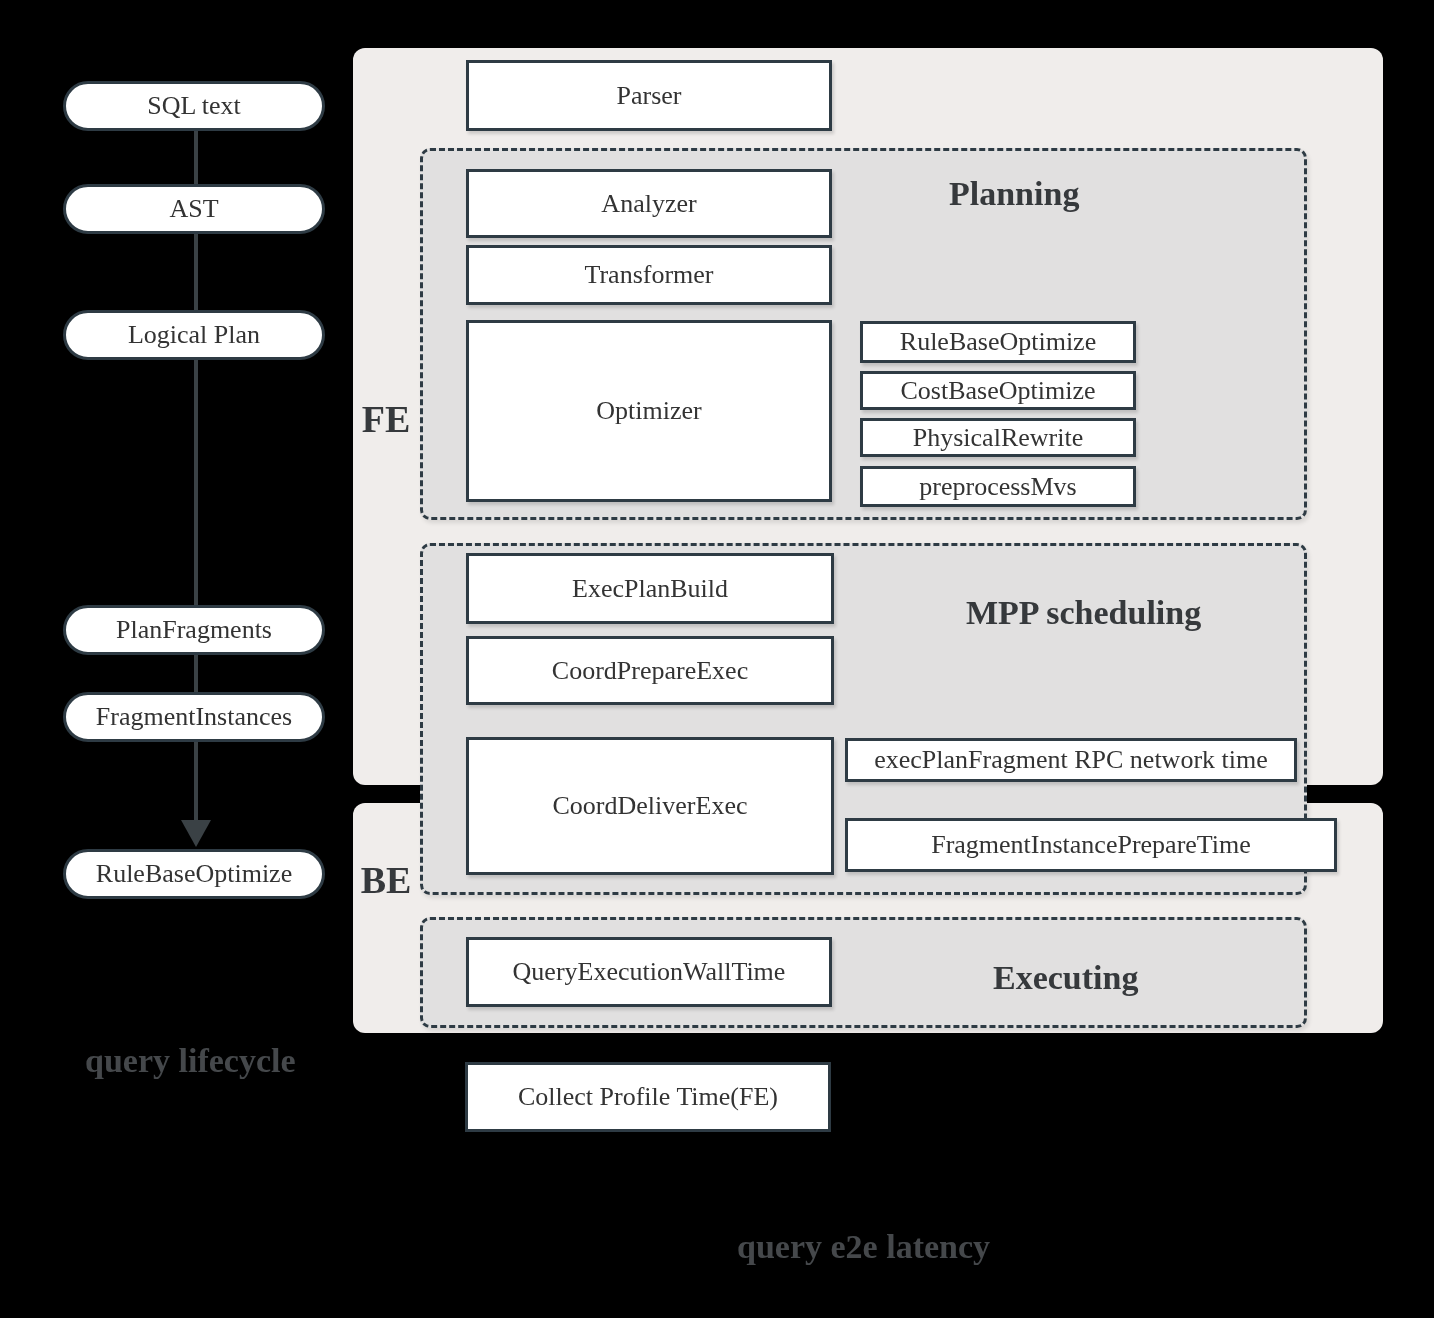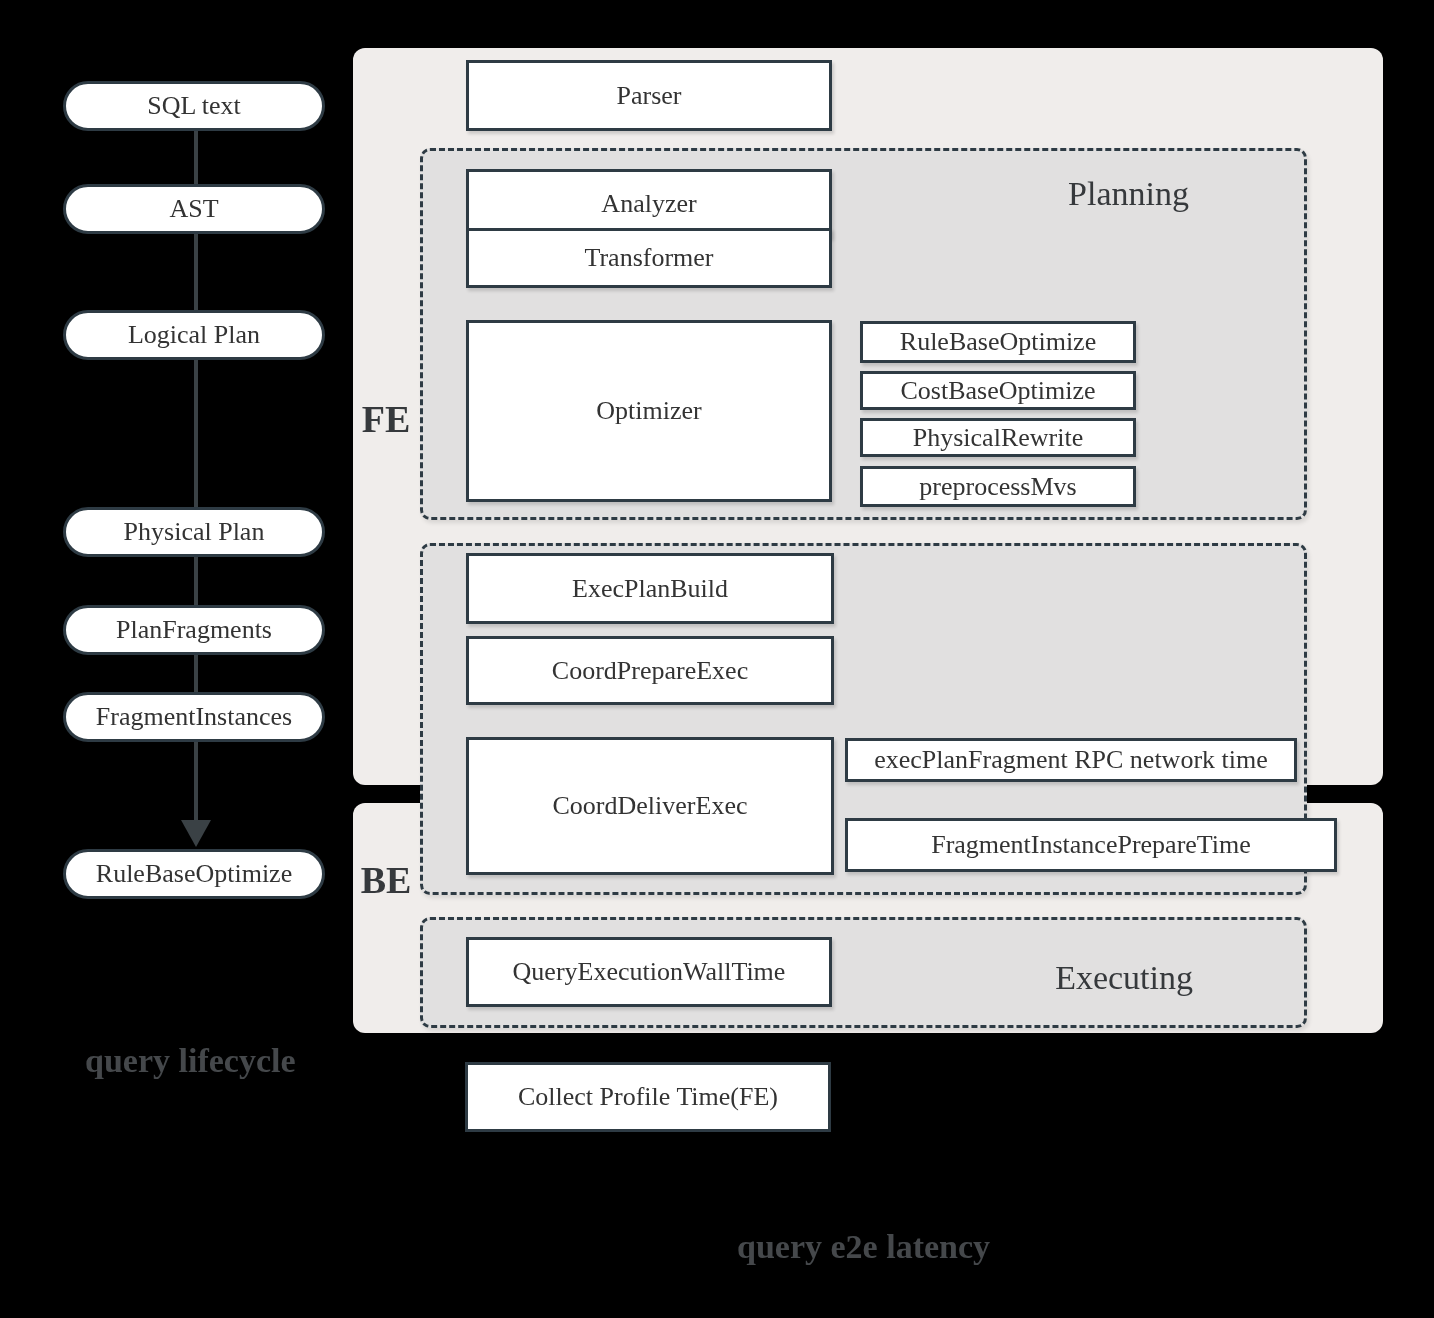--- a/index.html
+++ b/index.html
@@ -39,62 +39,62 @@
   .panel-label{position:absolute;width:60px;text-align:center;font-size:38px;font-weight:700;color:var(--title);}
   
   .section{
     position:absolute;left:420px;width:887px;box-sizing:border-box;
     background:var(--section);border:3px dashed var(--border);border-radius:10px;
     box-shadow:2px 3px 4px rgba(0,0,0,0.10);
   }
   .section.planning{top:148px;height:372px;}
   .section.mpp{top:543px;height:352px;}
   .section.executing{top:917px;height:111px;}
-  .section-title{position:absolute;font-size:34px;font-weight:400;color:var(--title);text-align:right;white-space:nowrap;}
+  .section-title{position:absolute;font-size:34px;font-weight:700;color:var(--title);text-align:left;white-space:nowrap;}
   
   .node{
     position:absolute;box-sizing:border-box;background:var(--node);
     border:3px solid var(--border);display:flex;align-items:center;justify-content:center;
     font-size:26px;color:var(--ink);box-shadow:2px 3px 3px rgba(0,0,0,0.15);
     white-space:nowrap;
   }
 </style>
 </head>
 <body>
 
 <div class="canvas">
 
   <div class="flow-line"></div>
   <div class="flow-arrowhead"></div>
 
   <div class="pill" style="top:81px">SQL text</div>
   <div class="pill" style="top:184px">AST</div>
   <div class="pill" style="top:310px">Logical Plan</div>
-  <div class="pill" style="top:507px">Physical Plan</div>
   <div class="pill" style="top:605px">PlanFragments</div>
   <div class="pill" style="top:692px">FragmentInstances</div>
   <div class="pill" style="top:849px">RuleBaseOptimize</div>
 
   <div class="caption" style="left:85px;top:1042px">query lifecycle</div>
 
   <div class="panel fe"></div>
   <div class="panel be"></div>
   <div class="panel-label" style="left:356px;top:397px">FE</div>
   <div class="panel-label" style="left:356px;top:858px">BE</div>
 
   <div class="section planning"></div>
   <div class="section mpp"></div>
   <div class="section executing"></div>
 
   <div class="section-title" style="left:949px;top:175px;width:240px">Planning</div>
+  <div class="section-title" style="left:966px;top:594px;width:300px">MPP scheduling</div>
   <div class="section-title" style="left:993px;top:959px;width:200px">Executing</div>
 
   <div class="node" style="left:466px;top:60px;width:366px;height:71px">Parser</div>
   <div class="node" style="left:466px;top:169px;width:366px;height:69px">Analyzer</div>
-  <div class="node" style="left:466px;top:228px;width:366px;height:60px">Transformer</div>
+  <div class="node" style="left:466px;top:245px;width:366px;height:60px">Transformer</div>
   <div class="node" style="left:466px;top:320px;width:366px;height:182px">Optimizer</div>
 
   <div class="node" style="left:860px;top:321px;width:276px;height:42px">RuleBaseOptimize</div>
   <div class="node" style="left:860px;top:371px;width:276px;height:39px">CostBaseOptimize</div>
   <div class="node" style="left:860px;top:418px;width:276px;height:39px">PhysicalRewrite</div>
   <div class="node" style="left:860px;top:466px;width:276px;height:41px">preprocessMvs</div>
 
   <div class="node" style="left:466px;top:553px;width:368px;height:71px">ExecPlanBuild</div>
   <div class="node" style="left:466px;top:636px;width:368px;height:69px">CoordPrepareExec</div>
   <div class="node" style="left:466px;top:737px;width:368px;height:138px">CoordDeliverExec</div>

